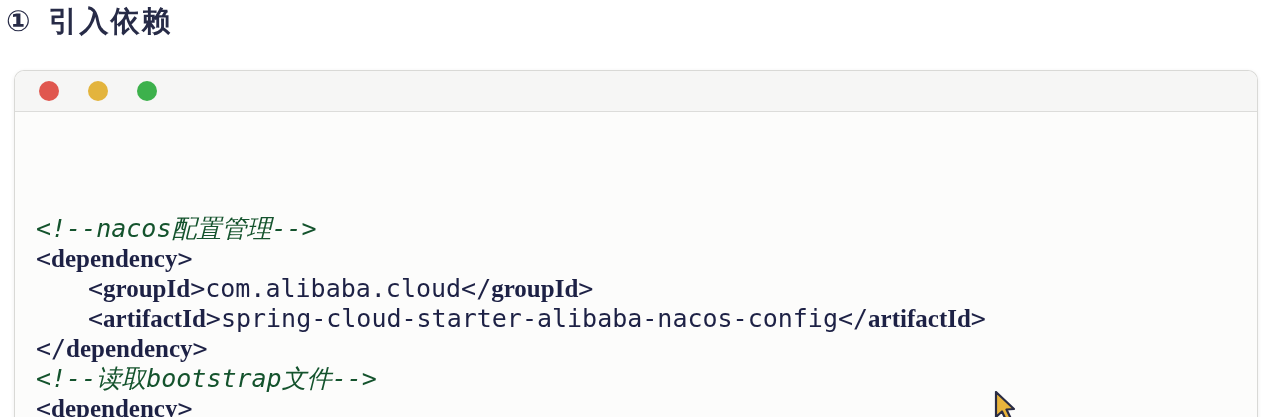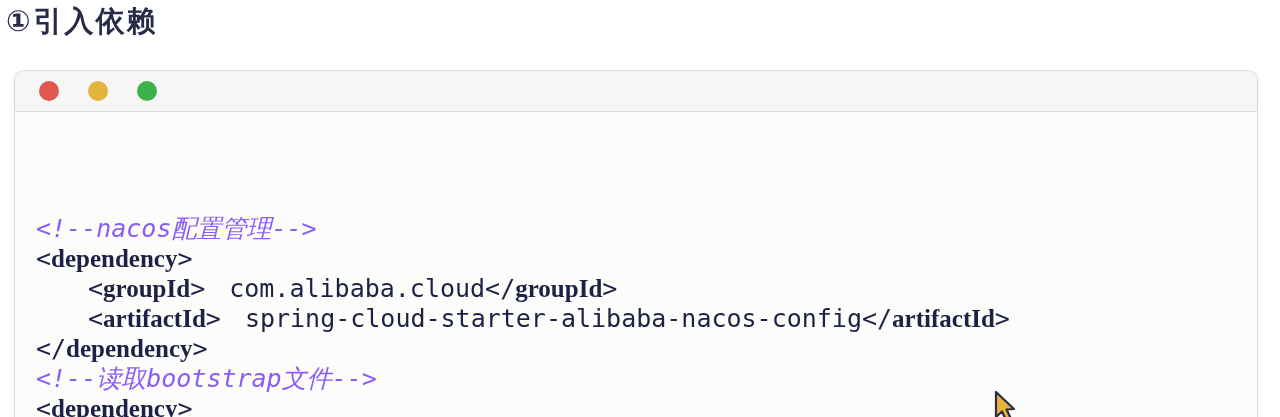--- a/index.html
+++ b/index.html
@@ -16,21 +16,21 @@
     position: absolute;
     left: 6px; top: 2px;
     font-size: 29px;
     line-height: 38px;
     font-weight: 600;
     color: #272b47;
     display: flex;
     align-items: baseline;
   }
   .heading .num { letter-spacing: 0; }
-  .heading .txt { margin-left: 3px; letter-spacing: 2px; }
+  .heading .txt { margin-left: 18px; letter-spacing: 2px; }
 
   
   .window {
     position: absolute;
     left: 14px; top: 70px;
     width: 1244px; height: 368px;
     background: #fcfcfb;
     border: 1px solid #d9d9d6;
     border-bottom: none;
     border-radius: 10px 10px 0 0;
@@ -59,24 +59,24 @@
   .code {
     padding: 12px 0 0 21px;
     font-family: "DejaVu Sans Mono", "Liberation Mono", monospace;
     font-size: 25px;
     line-height: 30px;
     color: #1d2145;
     white-space: pre;
   }
   .code-line { height: 30px; }
   .code-line.indent { padding-left: 52px; }
-  .code .comment { color: #8b5cf6; font-style: italic; text-align: center; }
+  .code .comment { color: #14532d; font-style: italic; text-align: center; }
   .code .tag    { font-weight: bold; font-family: Liberation Serif, serif; }
   .code .punct  { font-weight: normal; }
-  .code .text   { font-weight: normal; margin-left: 24px; }
+  .code .text   { font-weight: normal; }
 
   
   .cursor {
     position: absolute;
     left: 994px; top: 391px;
     width: 24px; height: 30px;
     pointer-events: none;
   }
 </style>
 </head>

